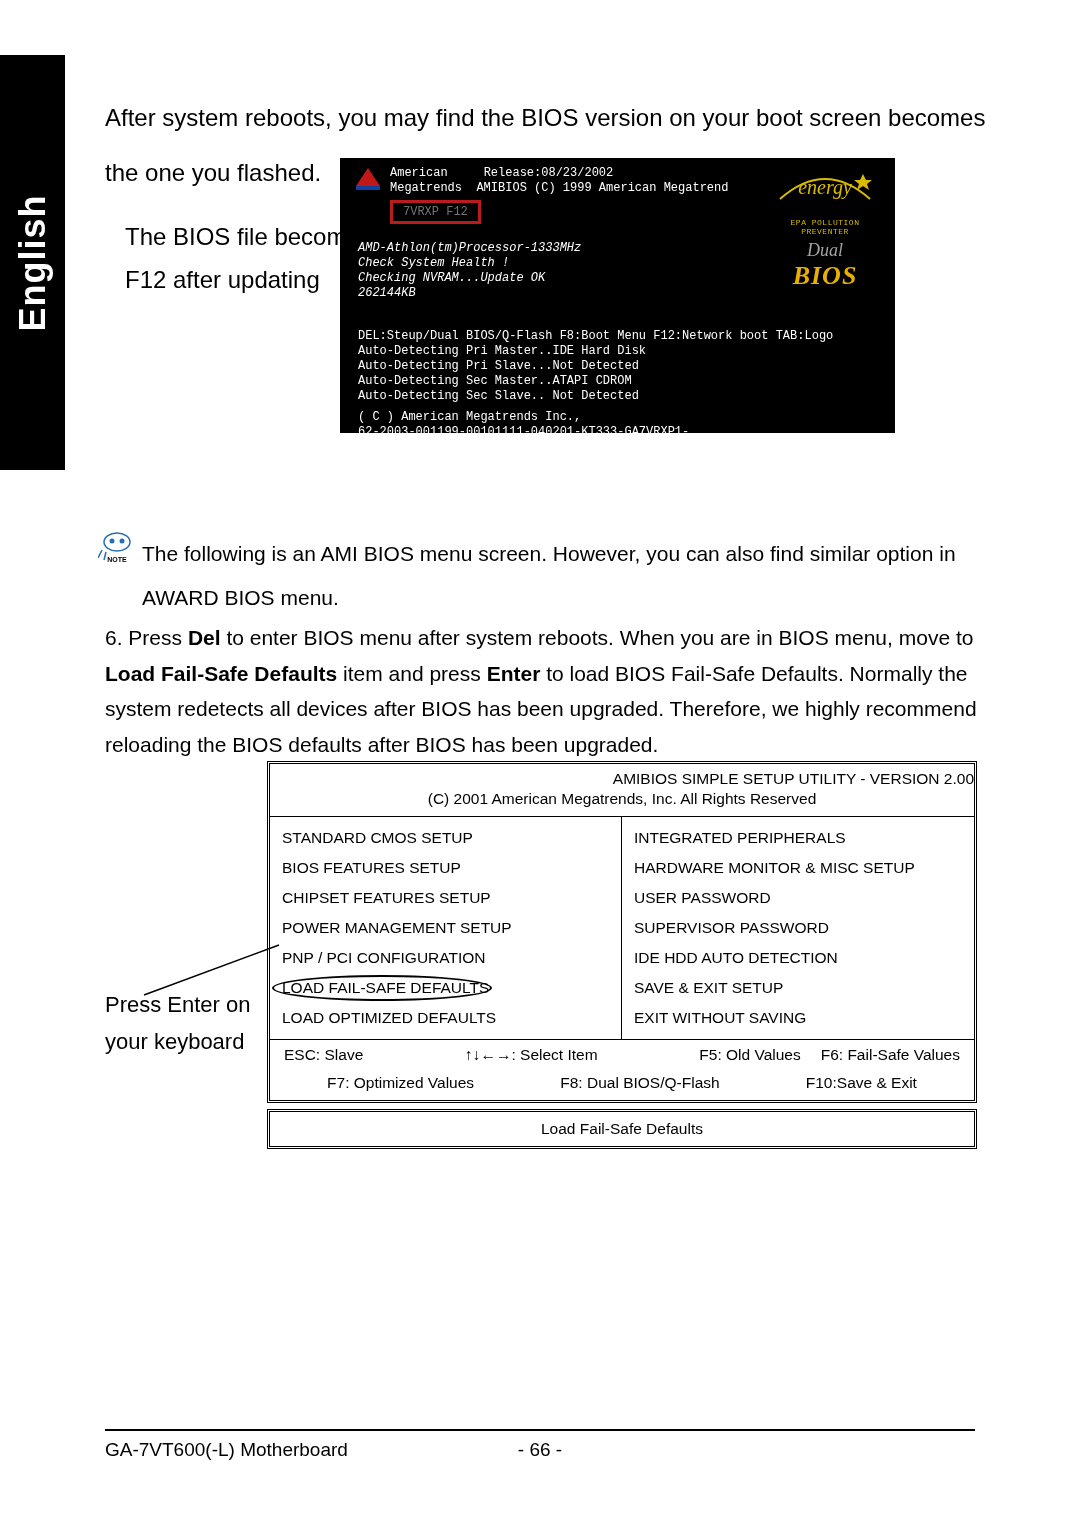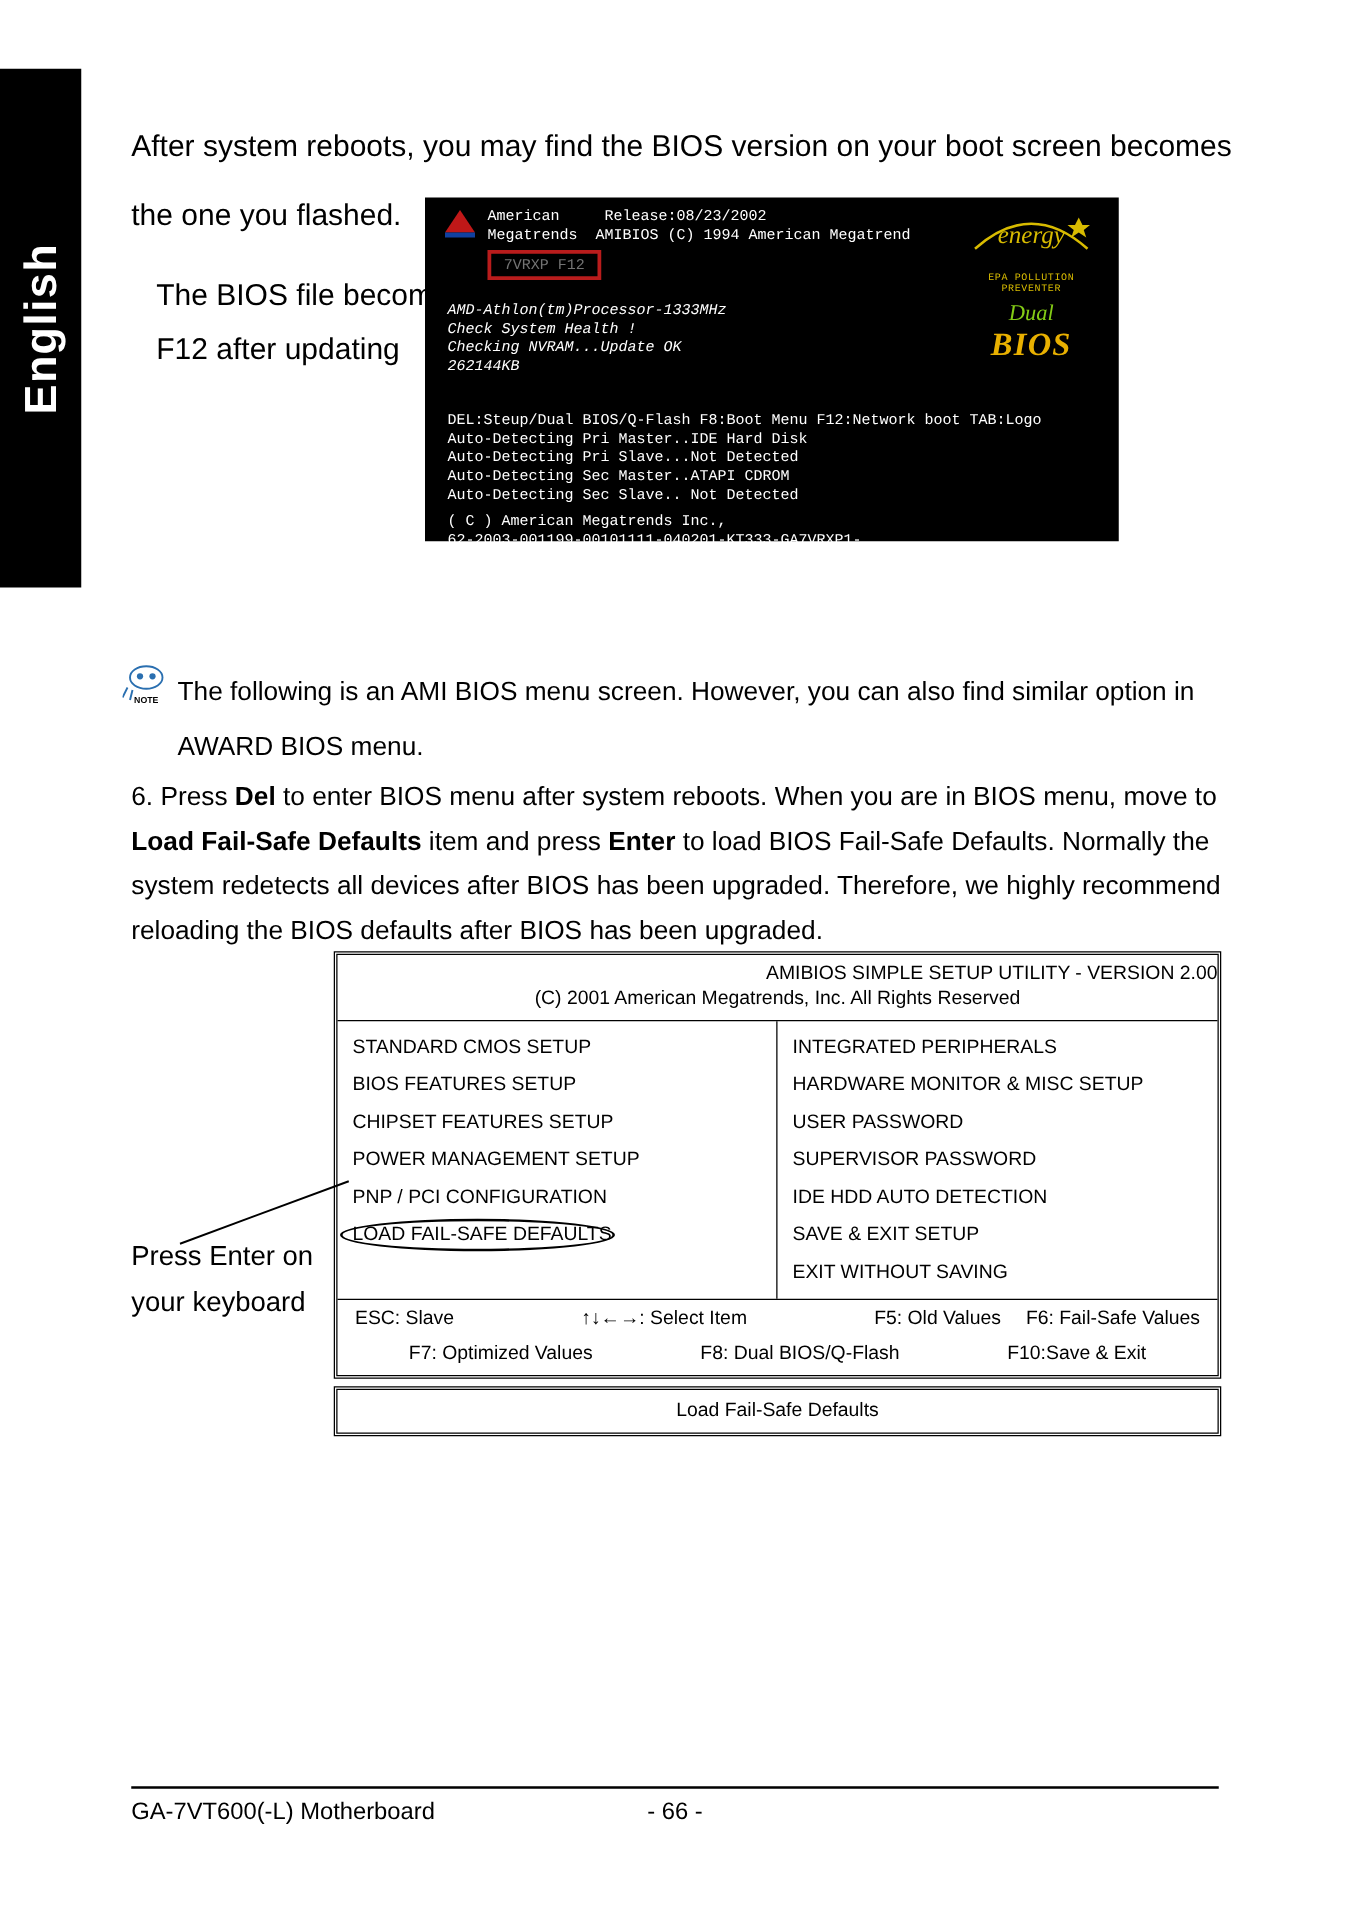--- a/index.html
+++ b/index.html
@@ -16,21 +16,21 @@
   .bios-screen { position: absolute; left: 340px; top: 158px; width: 555px; height: 275px; background: #000; color: #fff; font-family: "Courier New", monospace; font-size: 12px; padding: 8px 14px; }
   .bios-screen .logo-row { display: flex; align-items: flex-start; }
   .ami-logo { width: 28px; height: 28px; margin-right: 8px; }
   .bios-screen .hdr-lines { line-height: 1.25; }
   .bios-box { border: 3px solid #b91c1c; display: inline-block; padding: 2px 10px; margin: 4px 0 6px 36px; color: #737373; }
   .bios-body { margin-left: 4px; margin-top: 11px; line-height: 1.25; font-style: italic; }
   .energy-badge { position: absolute; right: 10px; top: 6px; width: 120px; text-align: center; }
   .energy-svg { width: 100px; height: 50px; }
   .epa-line { color: #d8bb00; font-size: 8px; letter-spacing: 0.5px; }
   .dualbios { margin-top: 4px; font-style: italic; font-family: Georgia, serif; }
-  .dualbios .dual { color: #84cc16; font-size: 18px; }
+  .dualbios .dual { color: #a3a3a3; font-size: 18px; }
   .dualbios .bios { color: #e8b000; font-size: 26px; font-weight: bold; letter-spacing: 1px; }
   .bios-boot { margin-top: 28px; margin-left: 4px; line-height: 1.25; }
   .note-row { position: absolute; left: 98px; top: 530px; width: 900px; display: flex; align-items: flex-start; }
   .note-icon { width: 38px; height: 34px; margin-right: 6px; flex-shrink: 0; }
   .note-text { font-size: 21px; line-height: 2.1; padding-top: 2px; }
   .step6 { position: absolute; left: 105px; top: 620px; width: 880px; font-size: 21px; line-height: 1.7; }
   .step6 .bold { font-weight: bold; }
   .menu-wrap { position: absolute; left: 267px; top: 761px; width: 710px; }
   .ami-menu { border: 3px double #000; width: 100%; font-size: 15.5px; }
   .ami-menu .title { text-align: right; padding: 6px 0 2px; }
@@ -82,21 +82,21 @@
       </div>
     </div>
 
     <div class="logo-row">
       <svg class="ami-logo" viewBox="0 0 28 28">
         <polygon points="14,2 26,20 2,20" fill="#c01818"></polygon>
         <rect x="2" y="20" width="24" height="4" fill="#1040a0"></rect>
       </svg>
       <div class="hdr-lines">
         <span class="ws-pre"><span>American</span>     <span>Release:08/23/2002</span></span><br>
-        <span class="ws-pre"><span>Megatrends</span>  <span>AMIBIOS (C) 1994 American Megatrend</span></span>
+        <span class="ws-pre"><span>Megatrends</span>  <span>AMIBIOS (C) 1999 American Megatrend</span></span>
       </div>
     </div>
     <div class="bios-box">7VRXP F12</div>
     <div class="bios-body">
       <div>AMD-Athlon(tm)Processor-1333MHz</div>
       <div>Check System Health !</div>
       <div>Checking NVRAM...Update OK</div>
       <div>262144KB</div>
     </div>
     <div class="bios-boot">
@@ -146,20 +146,21 @@
           <div class="menu-item">BIOS FEATURES SETUP</div>
           <div class="menu-item">CHIPSET FEATURES SETUP</div>
           <div class="menu-item">POWER MANAGEMENT SETUP</div>
           <div class="menu-item">PNP / PCI CONFIGURATION</div>
           <div class="menu-item">
             <span class="lfs-item">
               <span>LOAD FAIL-SAFE DEFAULTS</span>
               <span class="lfs-oval"></span>
             </span>
           </div>
+          <div class="menu-item">LOAD OPTIMIZED DEFAULTS</div>
         </div>
         <div class="menu-col">
           <div class="menu-item">INTEGRATED PERIPHERALS</div>
           <div class="menu-item">HARDWARE MONITOR &amp; MISC SETUP</div>
           <div class="menu-item">USER PASSWORD</div>
           <div class="menu-item">SUPERVISOR PASSWORD</div>
           <div class="menu-item">IDE HDD AUTO DETECTION</div>
           <div class="menu-item">SAVE &amp; EXIT SETUP</div>
           <div class="menu-item">EXIT WITHOUT SAVING</div>
         </div>

